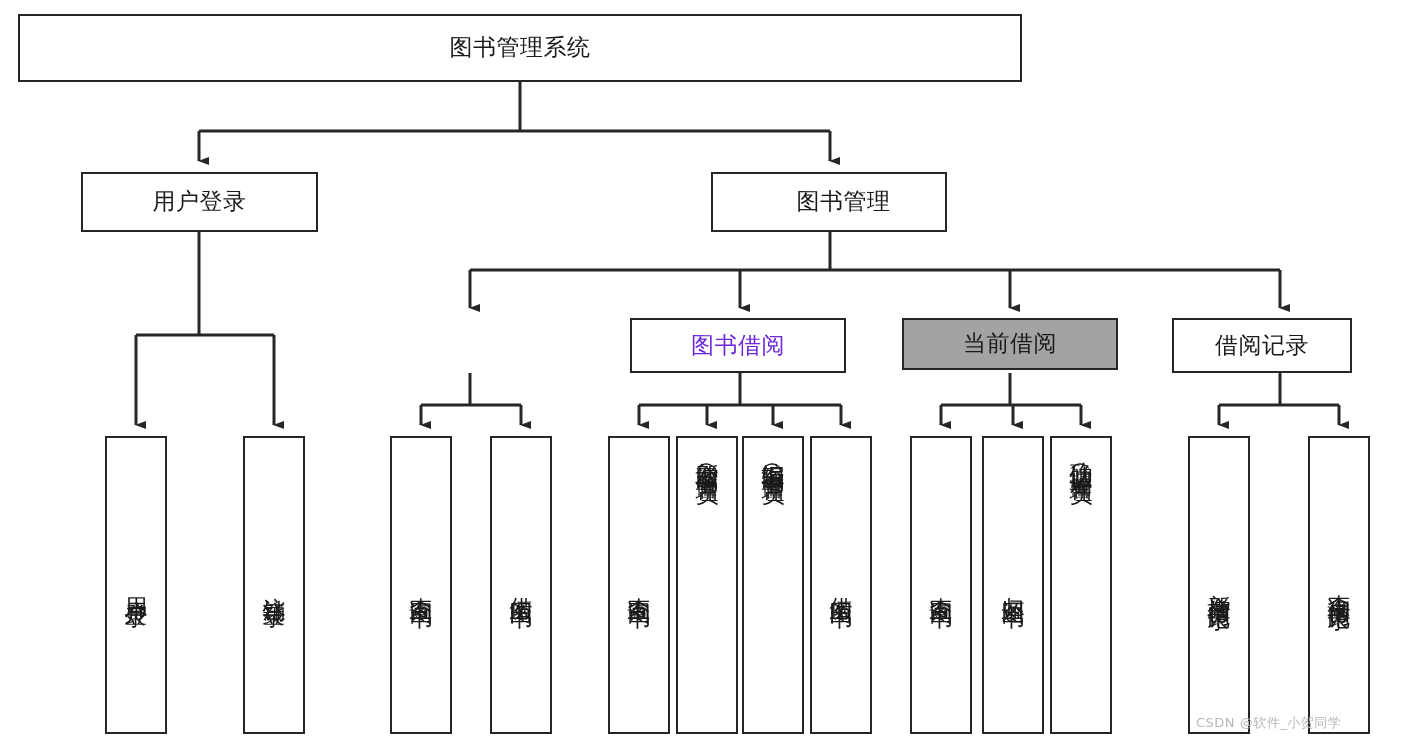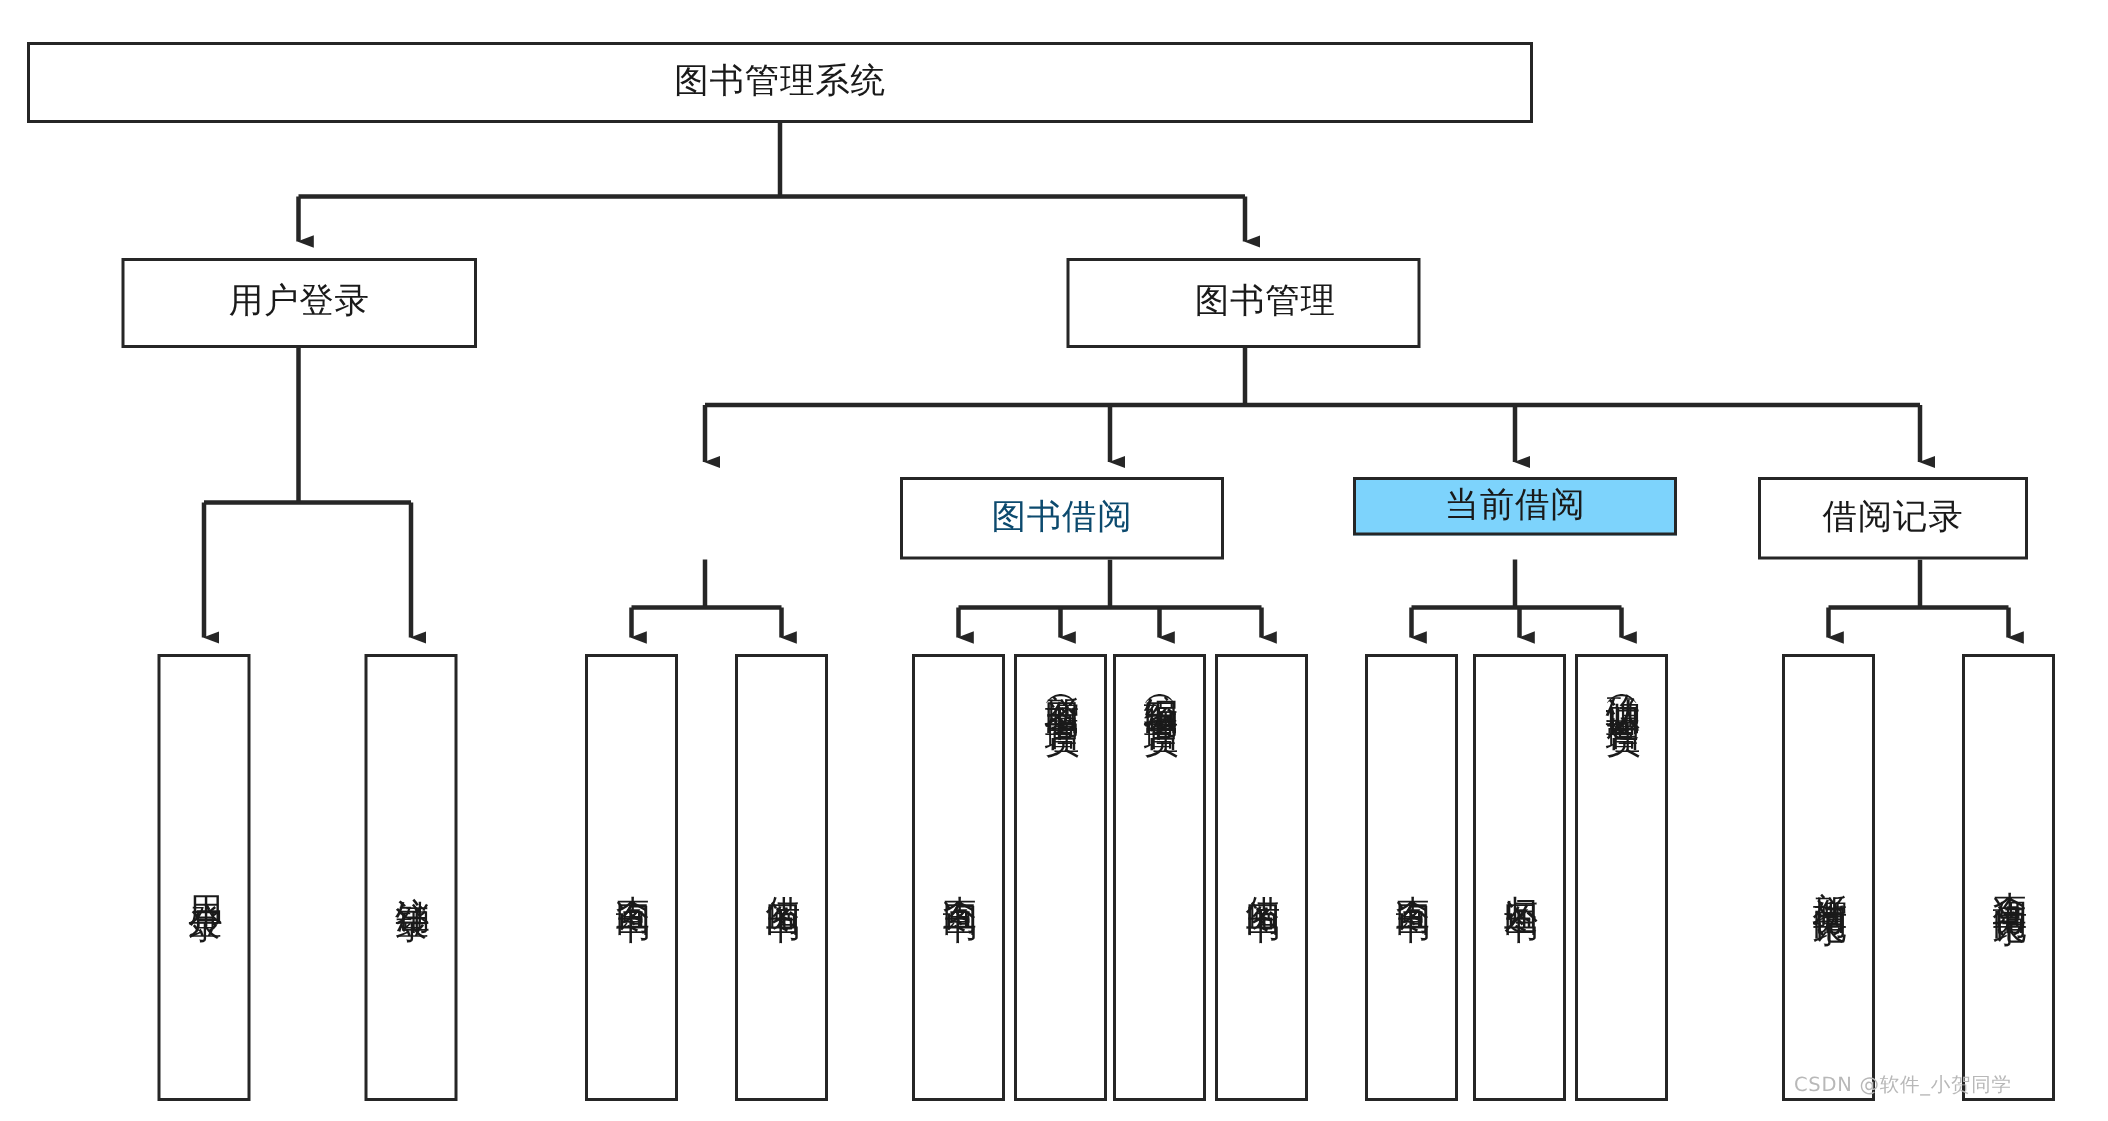--- a/index.html
+++ b/index.html
@@ -144,35 +144,35 @@
     </g>
 
     <g stroke="#262626" stroke-width="3" fill="none">
       <path d="M 1280 373 L 1280 405"></path>
       <path d="M 1219 405 L 1339 405"></path>
       <path d="M 1219 405 L 1219 425" marker-end="url(#arrowhead)"></path>
       <path d="M 1339 405 L 1339 425" marker-end="url(#arrowhead)"></path>
     </g>
   </svg>
 
-  <div class="node root horizontal" style="left: 18px; top: 28px; width: 1004px; height: 54px; border-color: rgb(38, 38, 38); background: rgb(255, 255, 255); color: rgb(26, 26, 26);">
+  <div class="node root horizontal" style="left: 18px; top: 14px; width: 1004px; height: 68px; border-color: rgb(38, 38, 38); background: rgb(255, 255, 255); color: rgb(26, 26, 26);">
     <span class="node-label">图书管理系统</span>
   </div>
 
   <div class="node horizontal" style="left: 81px; top: 172px; width: 237px; height: 60px; border-color: rgb(38, 38, 38); background: rgb(255, 255, 255); color: rgb(26, 26, 26);">
     <span class="node-label">用户登录</span>
   </div>
   <div class="node horizontal" style="left: 711px; top: 172px; width: 236px; height: 60px; border-color: rgb(38, 38, 38); background: rgb(255, 255, 255); color: rgb(26, 26, 26); padding-left: 29px;">
     <span class="node-label">图书管理</span>
   </div>
 
-  <div class="node horizontal" style="left: 600px; top: 318px; width: 216px; height: 55px; border-color: rgb(38, 38, 38); background: rgb(255, 255, 255); color: #0c4a6e;">
+  <div class="node horizontal" style="left: 630px; top: 318px; width: 216px; height: 55px; border-color: rgb(38, 38, 38); background: rgb(255, 255, 255); color: #6d28d9;">
     <span class="node-label">图书借阅</span>
   </div>
-  <div class="node horizontal" style="left: 902px; top: 318px; width: 216px; height: 39px; border-color: rgb(38, 38, 38); background: #7dd3fc; color: rgb(26, 26, 26);">
+  <div class="node horizontal" style="left: 902px; top: 318px; width: 216px; height: 52px; border-color: rgb(38, 38, 38); background: #a3a3a3; color: rgb(26, 26, 26);">
     <span class="node-label">当前借阅</span>
   </div>
   <div class="node horizontal" style="left: 1172px; top: 318px; width: 180px; height: 55px; border-color: rgb(38, 38, 38); background: rgb(255, 255, 255); color: rgb(26, 26, 26);">
     <span class="node-label">借阅记录</span>
   </div>
 
   <div class="node vertical centered" style="left: 105px; top: 436px; width: 62px; height: 298px; border-color: rgb(38, 38, 38); background: rgb(255, 255, 255); color: rgb(26, 26, 26);">
     <span class="node-label">用户登录</span>
   </div>
   <div class="node vertical centered" style="left: 243px; top: 436px; width: 62px; height: 298px; border-color: rgb(38, 38, 38); background: rgb(255, 255, 255); color: rgb(26, 26, 26);">

